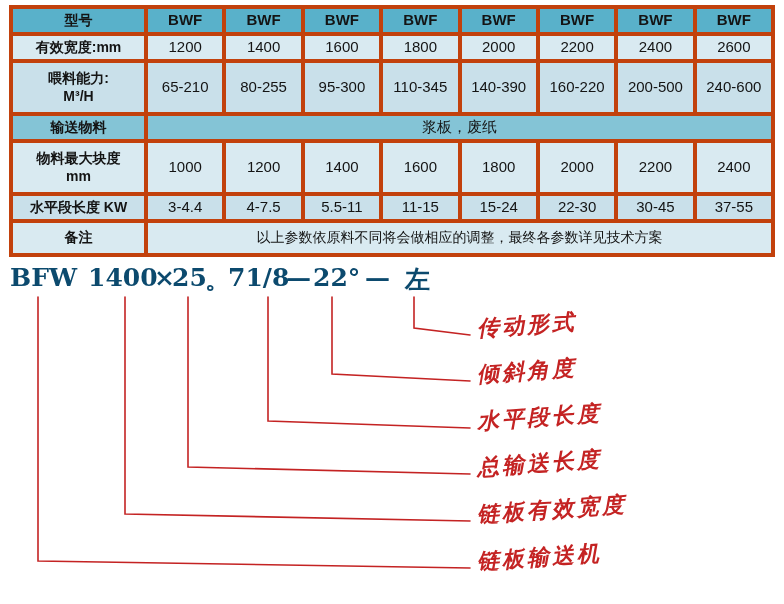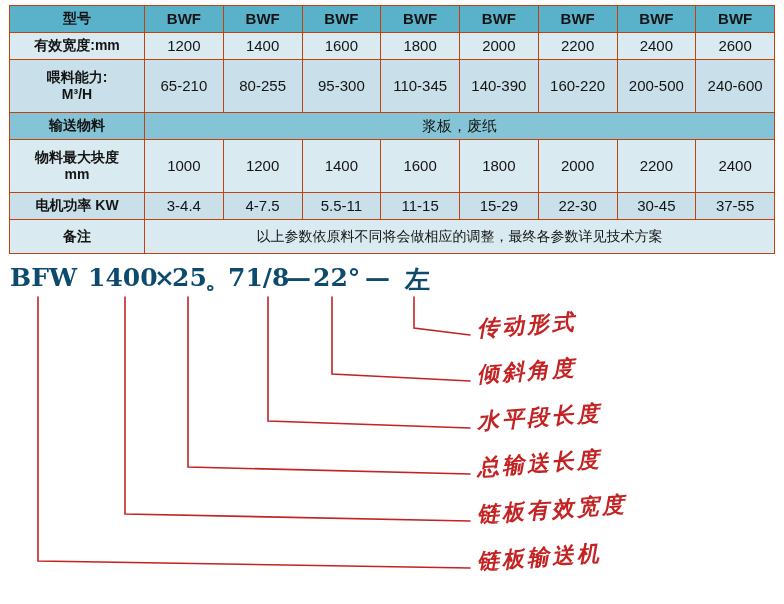--- a/index.html
+++ b/index.html
@@ -10,21 +10,21 @@
     color:#111;
   }
   .sheet { position:relative; width:784px; height:604px; background:#fff; overflow:hidden; }
 
   
   table.spec {
     position:absolute; left:9px; top:5px; width:766px;
     border-collapse:collapse; table-layout:fixed;
   }
   .spec td {
-    border:1px solid #c2410c;
+    border:4px solid #c2410c;
     text-align:center; vertical-align:middle;
     font-size:15px; line-height:1.25;
     padding:2px 9px;
     word-break:break-all;
     color:#141414;
   }
   .spec td.lbl {
     font-weight:bold; font-size:14px;
     white-space:pre-line; word-break:normal;
     padding:2px 3px;
@@ -110,26 +110,26 @@
         <td>1000</td>
         <td>1200</td>
         <td>1400</td>
         <td>1600</td>
         <td>1800</td>
         <td>2000</td>
         <td>2200</td>
         <td>2400</td>
       </tr>
       <tr class="r6">
-        <td class="lbl">电机功率 KW</td>
+        <td class="lbl">水平段长度 KW</td>
         <td>3-4.4</td>
         <td>4-7.5</td>
         <td>5.5-11</td>
         <td>11-15</td>
-        <td>15-29</td>
+        <td>15-24</td>
         <td>22-30</td>
         <td>30-45</td>
         <td>37-55</td>
       </tr>
       <tr class="r7">
         <td class="lbl">备注</td>
         <td colspan="8">以上参数依原料不同将会做相应的调整，最终各参数详见技术方案</td>
       </tr>
     </tbody>
   </table>

